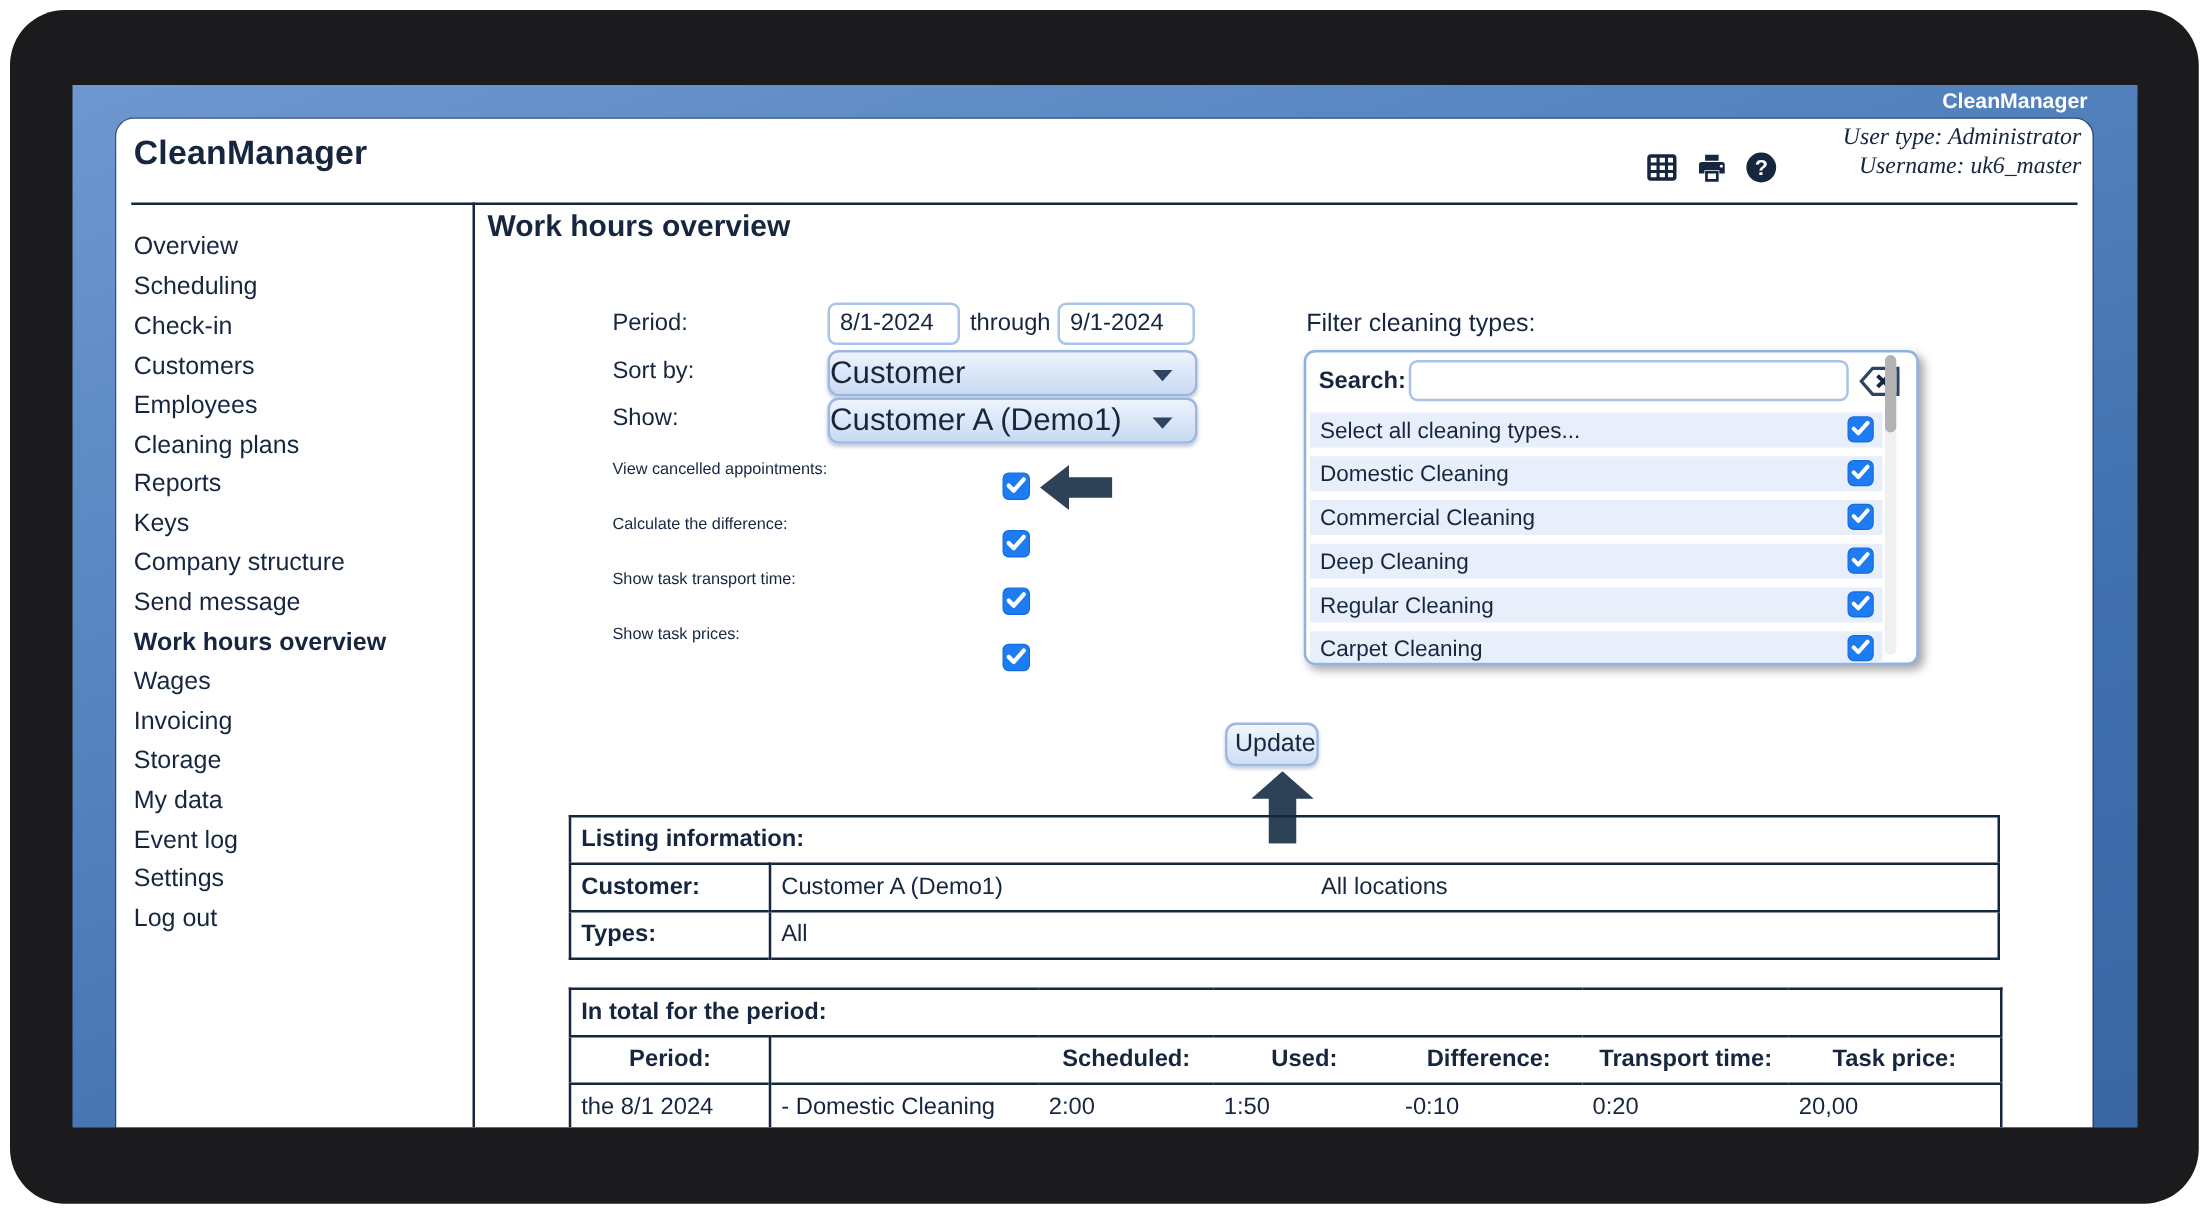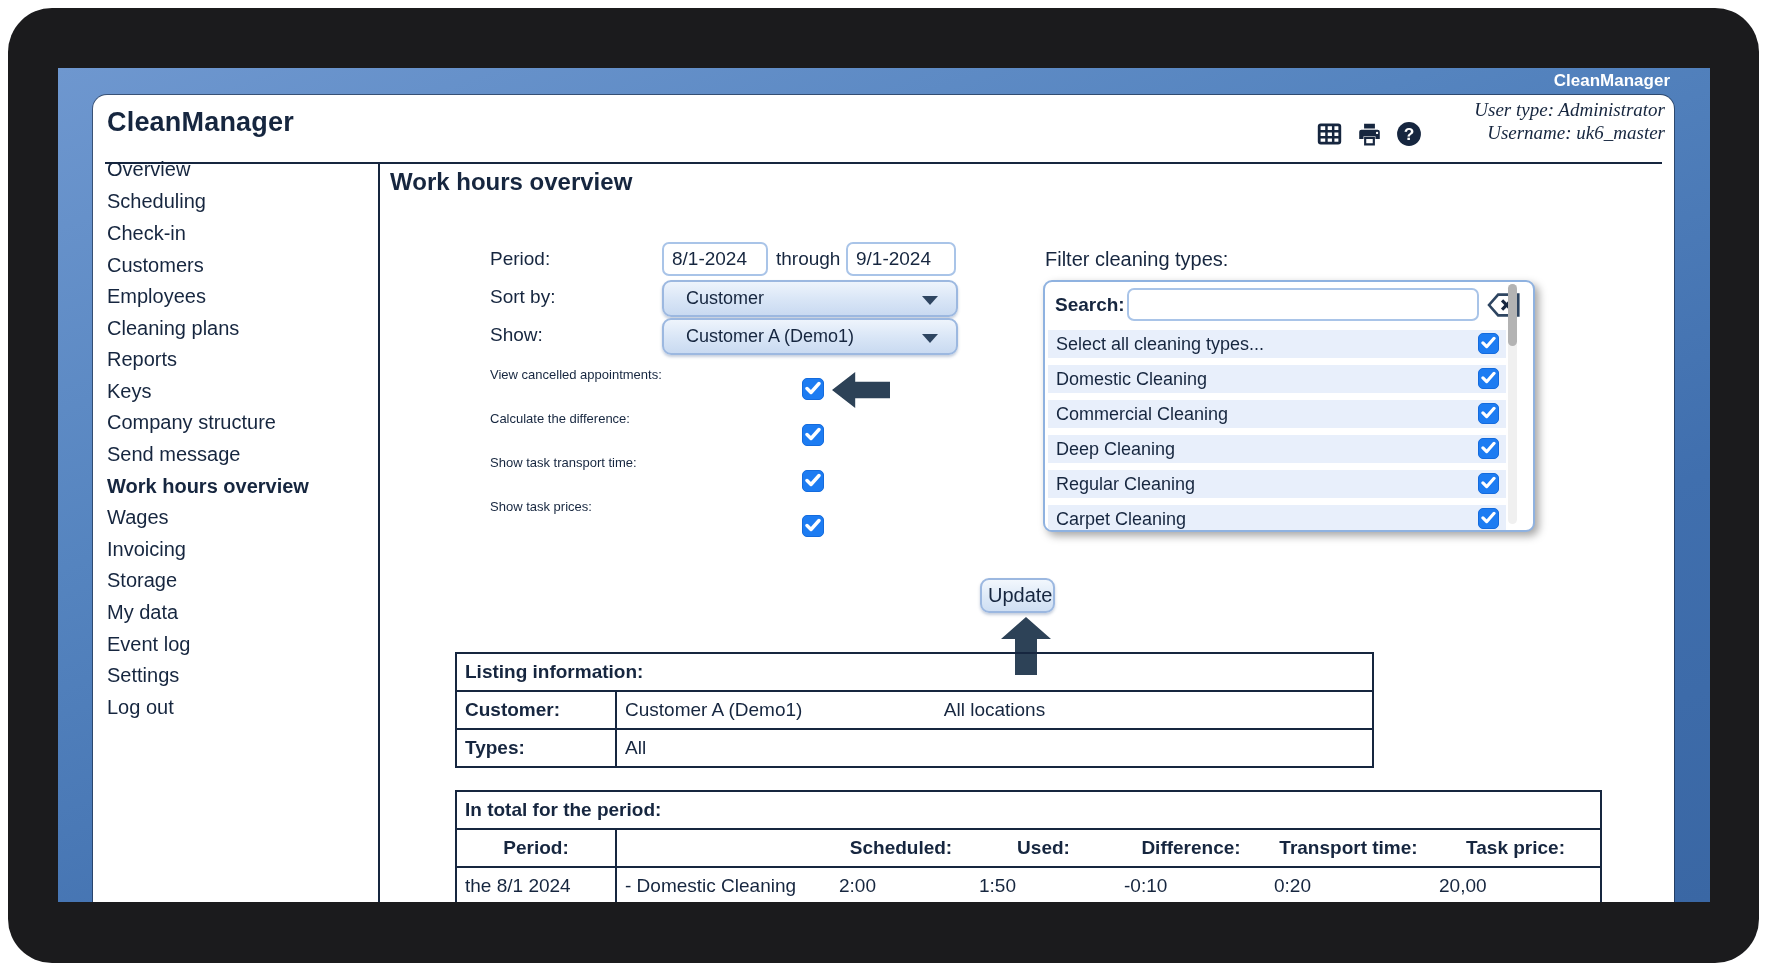--- a/index.html
+++ b/index.html
@@ -26,39 +26,39 @@
     background:#ffffff;border-radius:14px 14px 0 0;overflow:hidden;
     box-shadow:0 0 0 1px rgba(16,28,48,.55);
   }
   
   .app-title{position:absolute;left:14px;top:12px;font-size:27px;font-weight:bold;letter-spacing:.2px;}
   .header-rule{position:absolute;left:12px;right:12px;top:67px;height:2px;background:#16263f;}
   .header-icons{position:absolute;top:26px;right:252px;display:flex;gap:13px;align-items:center;}
   .header-icons svg{display:block;}
   .user-info{position:absolute;top:3px;right:9px;text-align:right;font-style:italic;font-size:19px;line-height:23px;font-family:Liberation Serif, serif;}
   
-  .sidebar{position:absolute;left:0;top:53px;bottom:0;width:286px;}
+  .sidebar{position:absolute;left:0;top:81px;bottom:0;width:286px;}
   .side-item{position:absolute;left:14px;font-size:20px;white-space:nowrap;cursor:pointer;}
   .side-item.active{font-weight:bold;}
   .v-divider{position:absolute;left:285px;top:67px;bottom:0;width:2px;background:#16263f;}
   
   .content{position:absolute;left:287px;top:67px;right:0;bottom:0;overflow:hidden;}
   .page-title{position:absolute;left:10px;top:6px;font-size:24px;font-weight:bold;}
   .flabel{position:absolute;font-size:19px;}
   .cb-label{position:absolute;left:110px;width:172px;font-size:13px;line-height:22px;}
   .text-input{
     position:absolute;height:34px;border:2px solid #a9c4e8;border-radius:7px;
     font-family:"Liberation Sans",sans-serif;font-size:19px;color:#16263f;
     padding:0 8px;box-sizing:border-box;background:#fff;outline:none;
   }
   .select{
     position:absolute;height:37px;width:296px;border:2px solid #9cb8e0;border-radius:9px;
     background:linear-gradient(#eef4fc 0%,#d8e5f6 55%,#c9daf1 100%);
     box-shadow:0 2px 3px rgba(60,90,140,.3);
-    font-size:18px;line-height:33px;padding-left:22px;box-sizing:border-box;cursor:pointer;
+    font-size:25px;line-height:33px;box-sizing:border-box;cursor:pointer;
   }
   .caret{
     position:absolute;right:18px;top:14px;width:0;height:0;
     border-left:8px solid transparent;border-right:8px solid transparent;
     border-top:9px solid #2e4561;
   }
   .checkbox{
     position:absolute;width:22px;height:22px;background:#1d7cf2;border:1px solid #146bdd;
     border-radius:5px;box-sizing:border-box;cursor:pointer;
   }
@@ -94,21 +94,21 @@
   
   .update-btn{
     position:absolute;left:600px;top:416px;width:75px;height:35px;
     border:2px solid #9cb8e0;border-radius:9px;
     background:linear-gradient(#f2f7fd 0%,#dde9f7 55%,#cfdff3 100%);
     box-shadow:0 2px 3px rgba(60,90,140,.3);
     font-family:"Liberation Sans",sans-serif;font-size:20px;color:#16263f;cursor:pointer;
   }
   
   table.info{
-    position:absolute;left:75px;width:919px;border-collapse:collapse;
+    position:absolute;left:75px;width:1145px;border-collapse:collapse;
     border:2px solid #16263f;font-size:19px;color:#16263f;table-layout:fixed;
   }
   table.info td{border-top:2px solid #16263f;padding:0 8px;height:36px;overflow:hidden;white-space:nowrap;}
   table.info tr:first-child td{border-top:none;}
   table.info td.sep{border-right:2px solid #16263f;}
   table.info td.ttl{font-weight:bold;}
   .listing{top:490px;}
   .totals{top:628px;}
   td.c{text-align:left;}
   td.rel{position:relative;}

